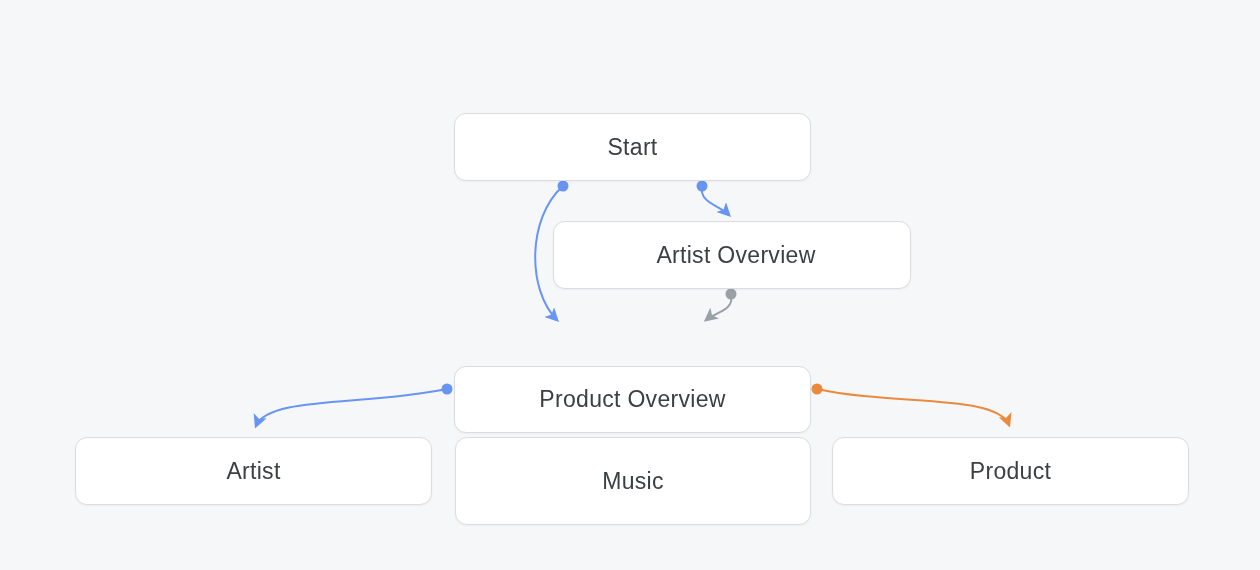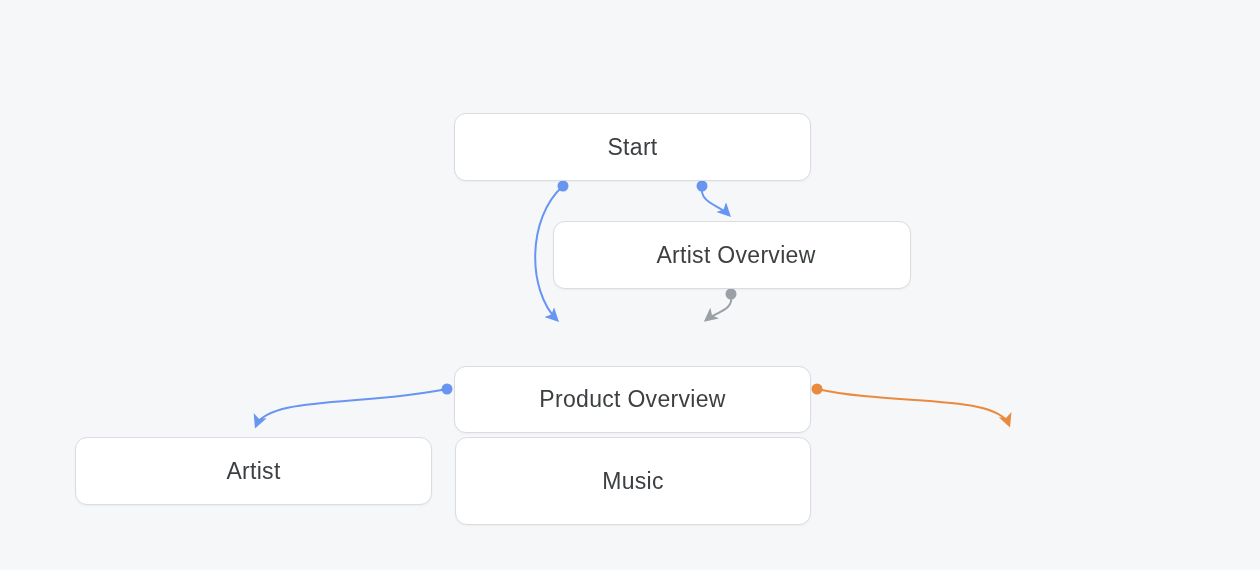--- a/index.html
+++ b/index.html
@@ -122,14 +122,17 @@
   </div>
 
   <div class="node" id="node-shirts">
     <span>Artist</span>
   </div>
 
   <div class="node" id="node-music">
     <span>Music</span>
   </div>
 
+  <div class="node" id="node-product">
+    <span>Product</span>
+  </div>
 
 </div>
 
 </body></html>

